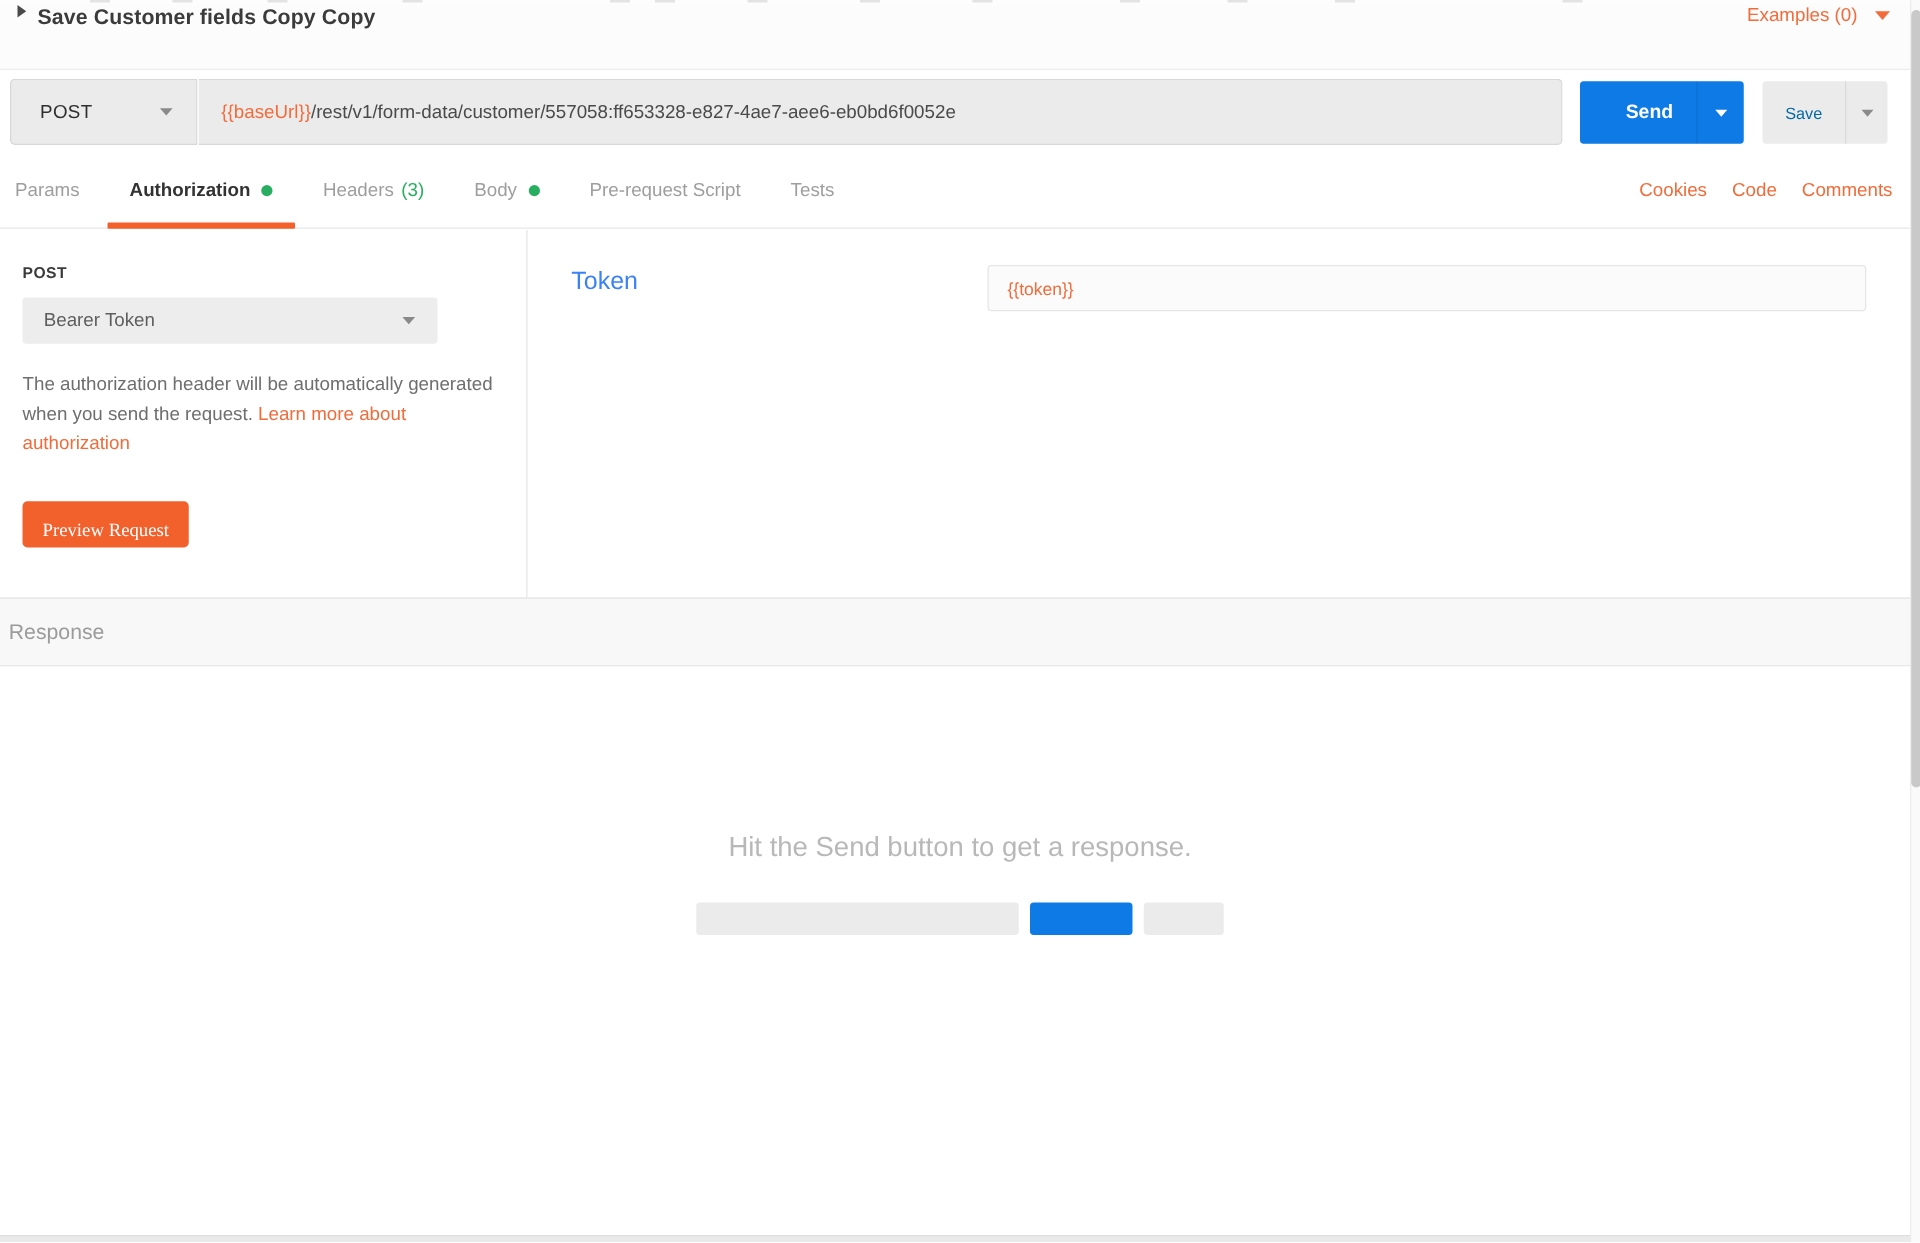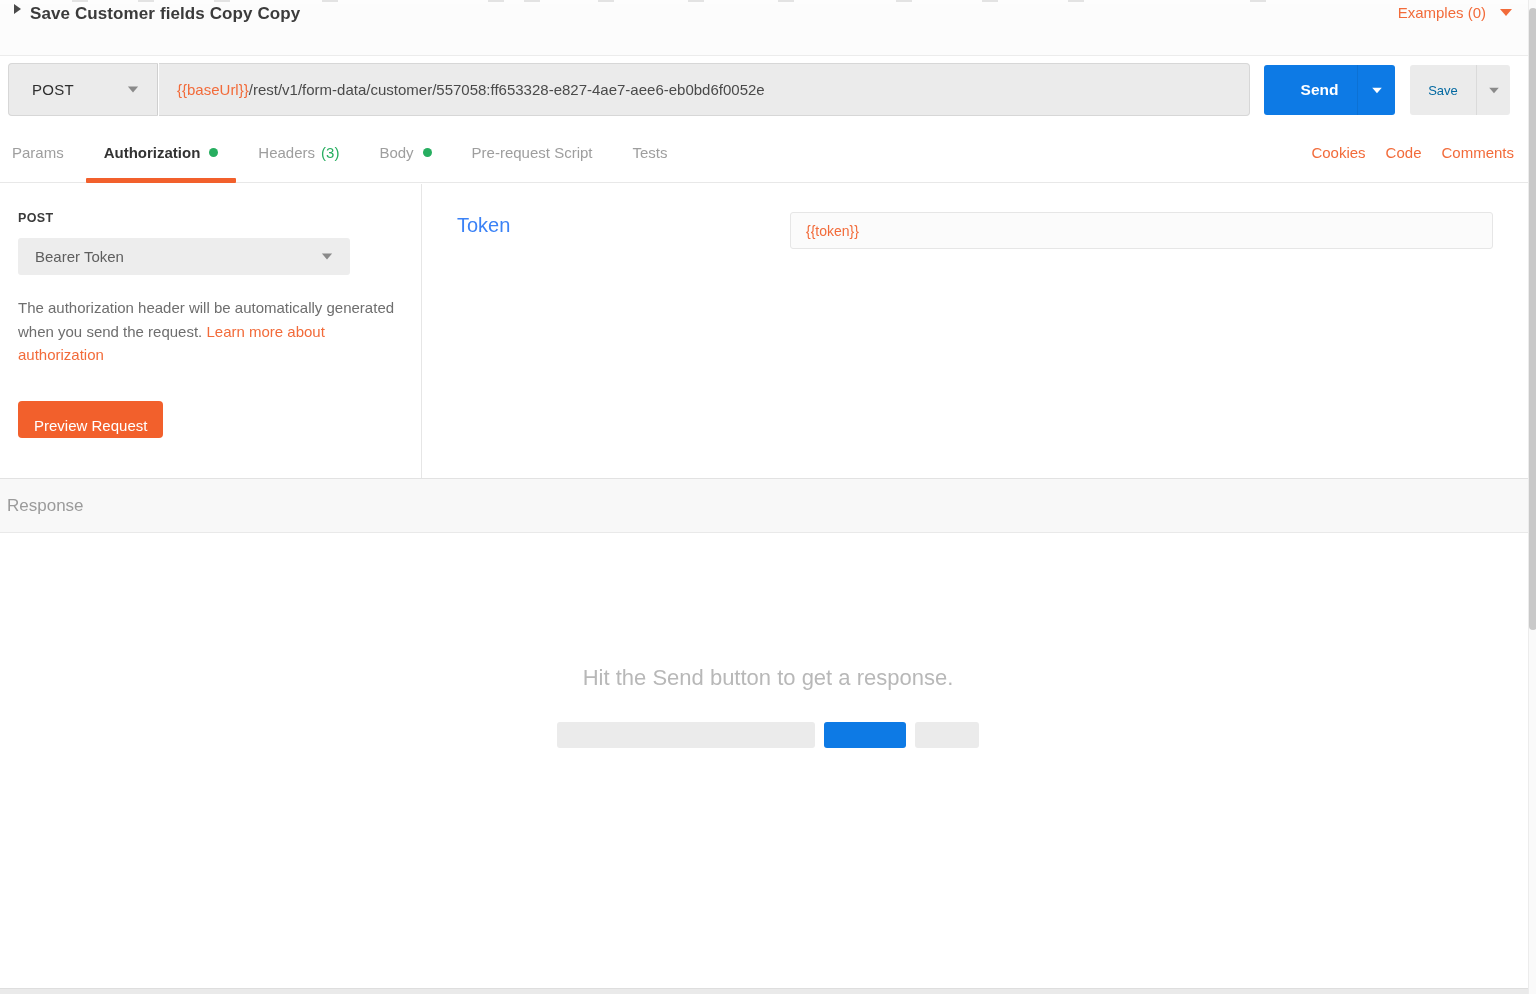--- a/index.html
+++ b/index.html
@@ -55,21 +55,21 @@
 
   
   .auth-panes{position:absolute;top:184px;left:0;width:100%;height:294px;display:flex;}
   .left-pane{width:422px;height:100%;border-right:1px solid #e6e6e6;position:relative;}
   .type-label{position:absolute;left:18px;top:27px;font-size:12.5px;font-weight:700;color:#3b3b3b;letter-spacing:.4px;}
   .type-select{position:absolute;left:18px;top:54px;width:332px;height:37px;background:#ededed;border-radius:3px;display:flex;align-items:center;cursor:pointer;}
   .type-select .t-label{font-size:15px;color:#5e5e5e;margin-left:17px;}
   .type-select .caret-down{margin-left:auto;margin-right:17px;transform:scale(.85);}
   .auth-desc{position:absolute;left:18px;top:112px;width:382px;font-size:15px;line-height:23.5px;color:#6e6e6e;}
   .auth-desc a{color:var(--accent-orange);text-decoration:none;cursor:pointer;}
-  .preview-btn{position:absolute;left:18px;top:217px;height:37px;padding:16px 16px;background:var(--button-orange);border:none;border-radius:4px;color:#fff;font-size:15px;font-family:Liberation Sans, sans-serif;cursor:pointer;}
+  .preview-btn{position:absolute;left:18px;top:217px;height:37px;padding:16px 16px;background:var(--button-orange);border:none;border-radius:4px;color:#fff;font-size:15px;font-family:Liberation Serif, serif;cursor:pointer;}
   .right-pane{flex:1;position:relative;}
   .token-label{position:absolute;left:35px;top:30px;font-size:20px;color:#3b82f6;}
   .token-input{position:absolute;left:368px;top:28px;width:703px;height:37px;background:#fbfbfb;border:1px solid #e6e6e6;border-radius:3px;display:flex;align-items:center;cursor:text;}
   .token-input span{font-size:14px;color:var(--accent-orange);margin-left:15px;}
 
   
   .response-header{position:absolute;top:478px;left:0;width:100%;height:55px;background:#f8f8f8;border-top:1px solid #e2e2e2;border-bottom:1px solid #e9e9e9;display:flex;align-items:center;}
   .response-header span{font-size:17px;color:#9b9b9b;margin-left:7px;}
   .response-empty{position:absolute;top:534px;left:0;width:100%;height:405px;background:#fff;}
   .hint-text{position:absolute;top:131px;width:100%;text-align:center;font-size:22px;color:#b8b8b8;}

